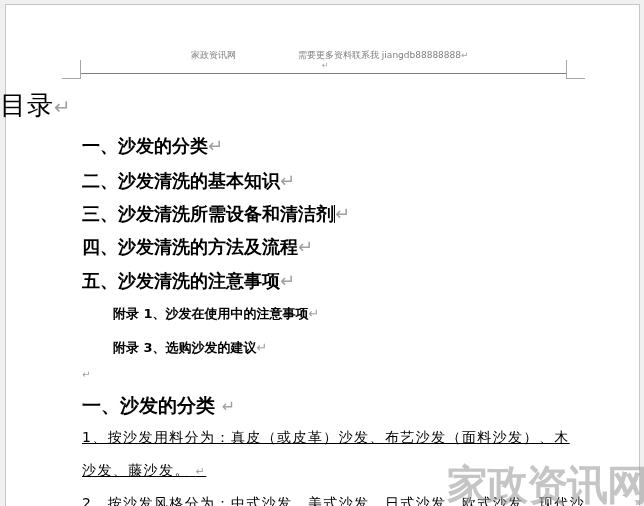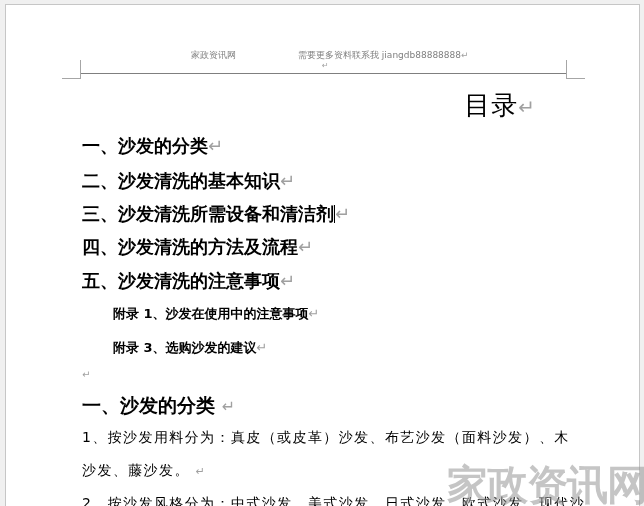--- a/index.html
+++ b/index.html
@@ -15,34 +15,34 @@
   .hdr-text {
     position:absolute; top:49px; font-size:9px; color:#7f7f7f;
     font-family:"DejaVu Sans","Liberation Sans",sans-serif; white-space:nowrap;
   }
   .hdr-line {
     position:absolute; left:80px; top:73px; width:487px; height:1px; background:#7f7f7f;
   }
   .crop { position:absolute; background:#a6a6a6; }
   .pm { color:#a0a0a0; font-weight:normal; font-family:"DejaVu Sans",sans-serif; }
   .title {
-    position:absolute; left:0; width:536px; top:88px; text-align:right;
+    position:absolute; left:0; width:536px; top:88px; text-align:left;
     font-size:26px; color:#000; letter-spacing:1px;
   }
   .toc {
     position:absolute; left:82px; font-weight:bold; color:#000; white-space:nowrap;
   }
   .toc.big { font-size:18px; }
   .toc.small { font-size:13px; font-family:"DejaVu Sans","Liberation Sans",sans-serif;padding-left:31px; }
   .h1 {
     position:absolute; left:82px; top:393px; font-size:19px; font-weight:bold; white-space:nowrap;
   }
   .body-line {
     position:absolute; left:82px; font-size:14px; color:#000; white-space:nowrap;
-    font-family:"DejaVu Sans","Liberation Sans",sans-serif; letter-spacing:1.4px;
+    font-family:"DejaVu Sans","Liberation Sans",sans-serif; letter-spacing:1.4px;text-decoration:underline;
   }
   .cursor { display:inline-block; width:1px; height:18px; background:#000; vertical-align:-3px; }
   .watermark {
     position:absolute; left:447px; top:458px; font-size:41px; font-weight:bold;
     color:rgba(150,150,150,0.55); white-space:nowrap; letter-spacing:-1px;
     font-family:"DejaVu Sans","Liberation Sans",sans-serif;
   }
 </style>
 </head>
 <body>

